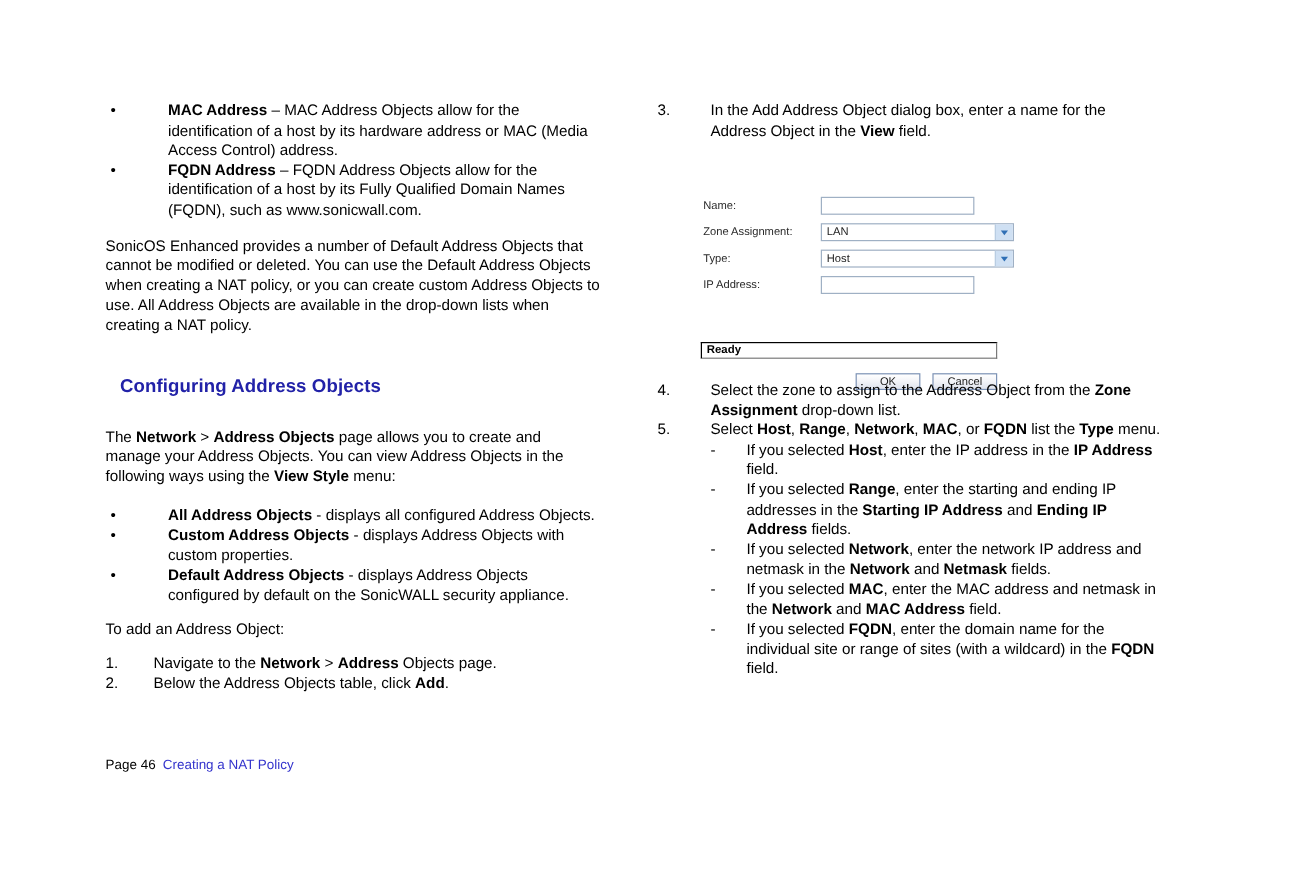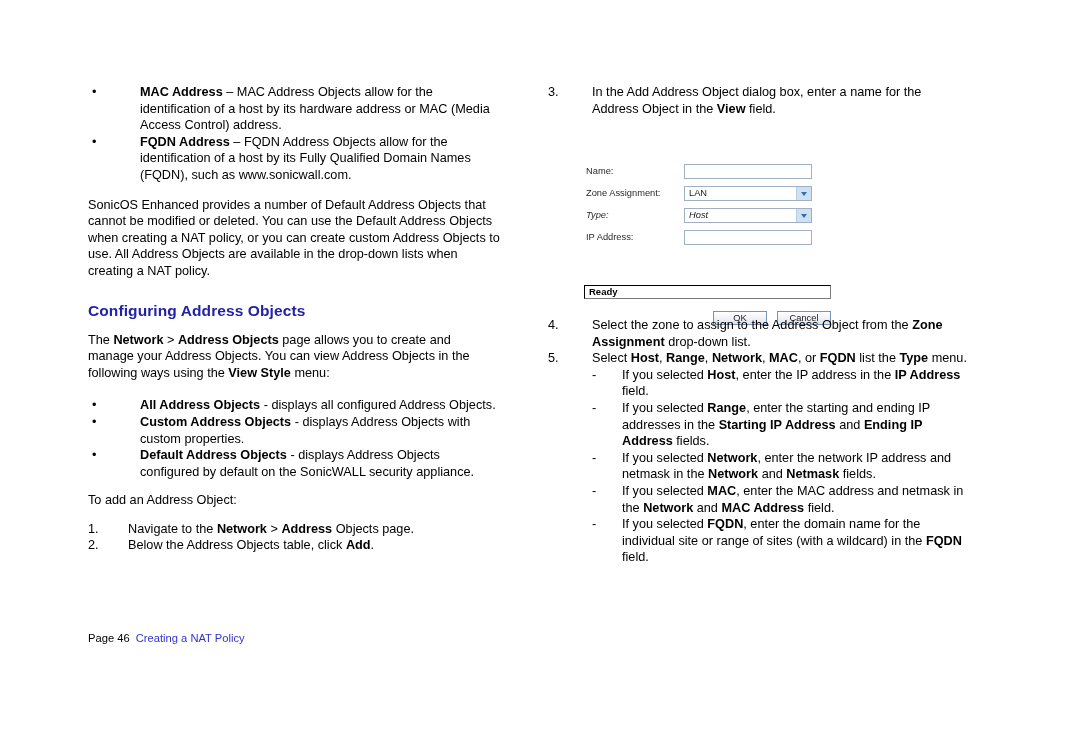--- a/index.html
+++ b/index.html
@@ -104,21 +104,21 @@
     line-height: 16.6px;
   }
   .sub-wrap { margin-left: 44px; margin-top: 0px; }
 
   
   .section-heading {
     font-size: 15.5px;
     font-weight: bold;
     color: #2222a8;
     line-height: 20px;
-    margin: 0;
+    margin: 12px;
     letter-spacing: 0.1px;
   }
 
   
   .footer {
     position: absolute;
     left: 88px;
     top: 631px;
     font-size: 11.2px;
     line-height: 14px;
@@ -155,21 +155,21 @@
     left: 101px;
     width: 128px;
     height: 15px;
     box-sizing: border-box;
     background: #ffffff;
     border: 1px solid #9fb0c4;
   }
   .dlg-select {
     position: absolute;
     left: 101px;
-    width: 128px;
+    width: 161px;
     height: 15px;
     box-sizing: border-box;
     background: #ffffff;
     border: 1px solid #9fb0c4;
   }
   .dlg-select .sel-text {
     position: absolute;
     left: 4px;
     top: 0;
     font-size: 9.3px;
@@ -315,21 +315,21 @@
       </div>
 
       <div class="dlg-row" style="top:30px; width:100%;">
         <span class="dlg-label">Zone Assignment:</span>
         <span class="dlg-select" style="top:2px;">
           <span class="sel-text">LAN</span>
           <span class="sel-arrow-btn"></span>
         </span>
       </div>
 
-      <div class="dlg-row" style="top:52px; width:100%;font-style:italic;">
+      <div class="dlg-row" style="top:52px; width:100%;">
         <span class="dlg-label">Type:</span>
         <span class="dlg-select" style="top:2px;">
           <span class="sel-text">Host</span>
           <span class="sel-arrow-btn"></span>
         </span>
       </div>
 
       <div class="dlg-row" style="top:74px; width:100%;">
         <span class="dlg-label">IP Address:</span>
         <span class="dlg-field" style="top:2px;"></span>

